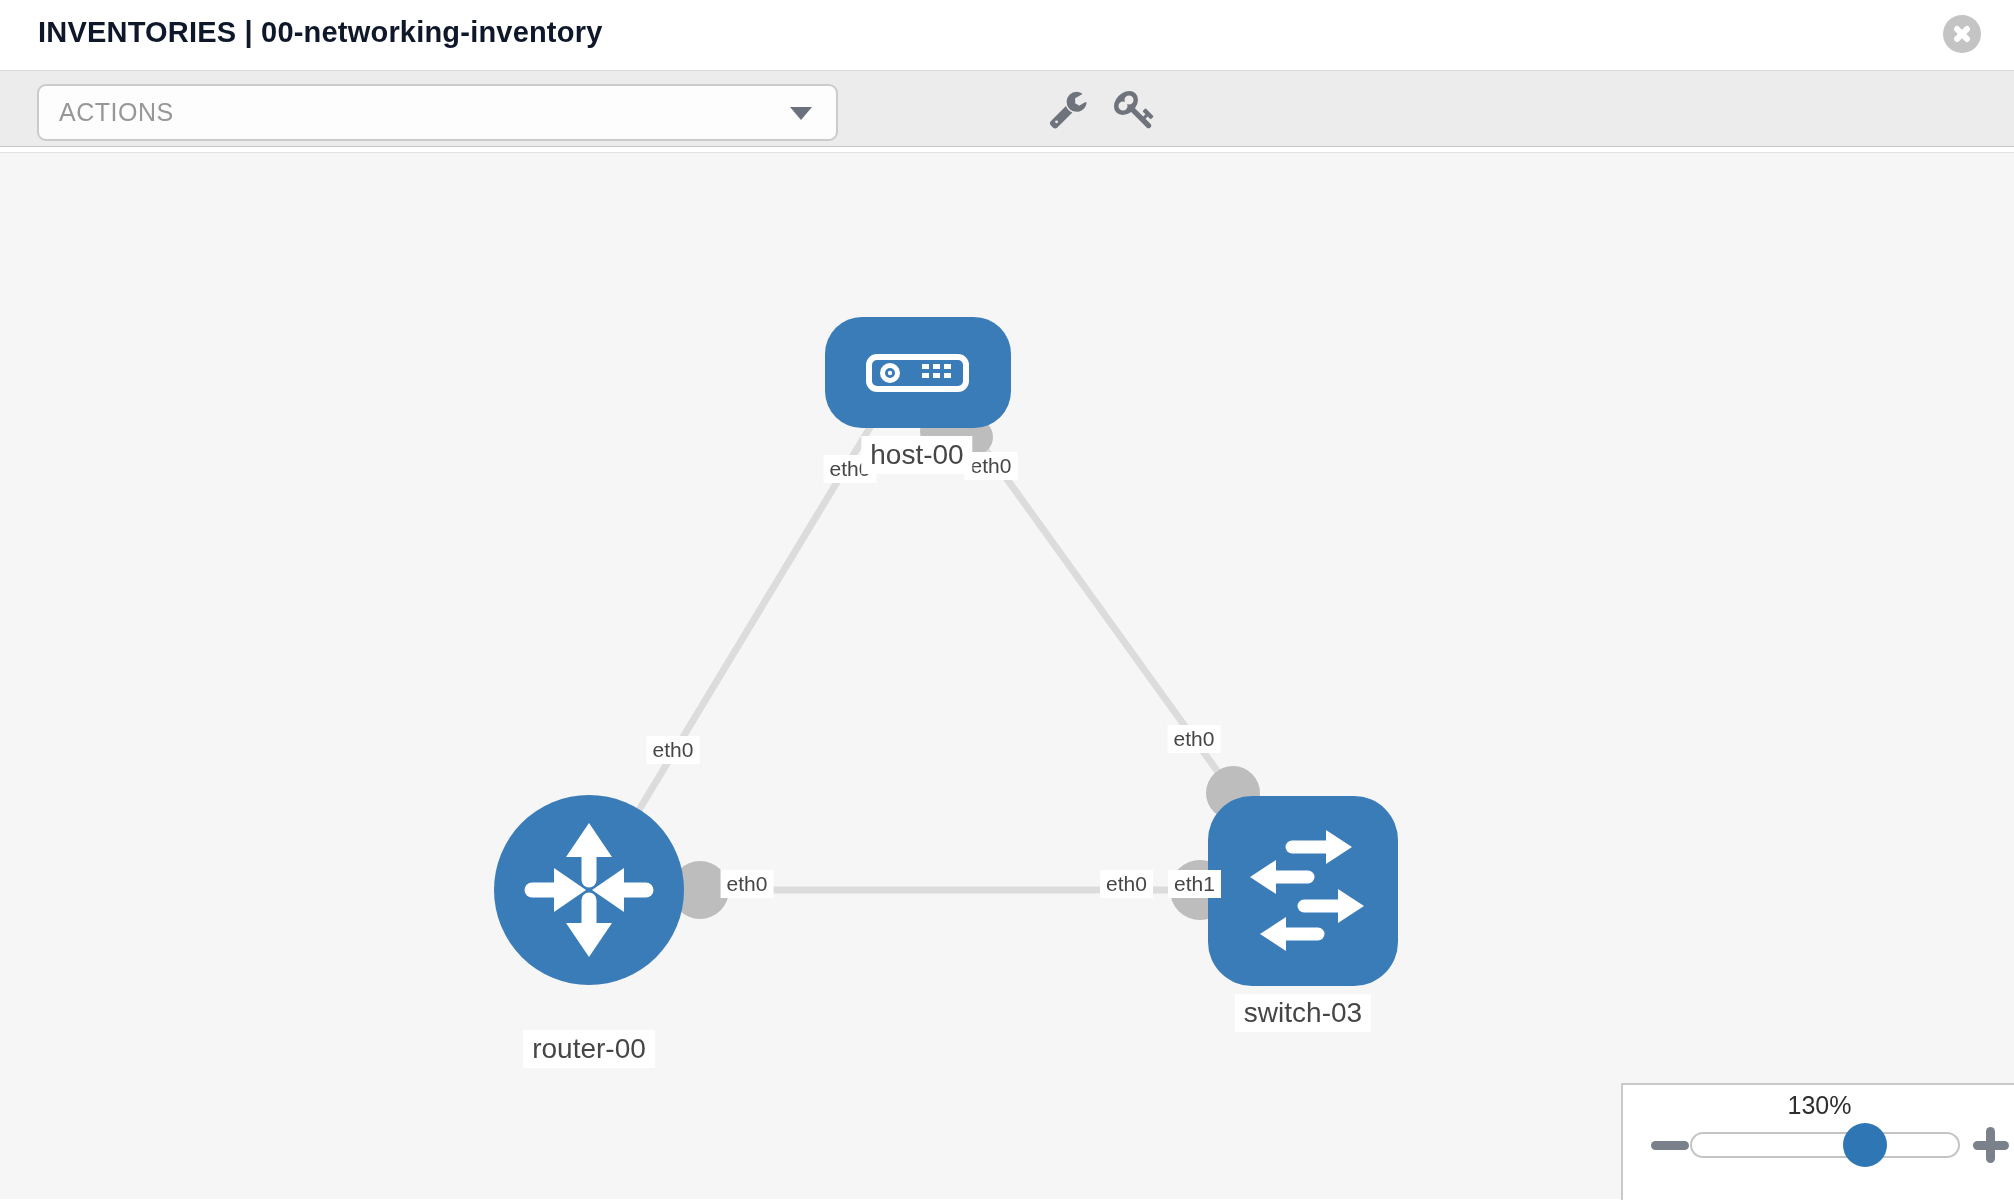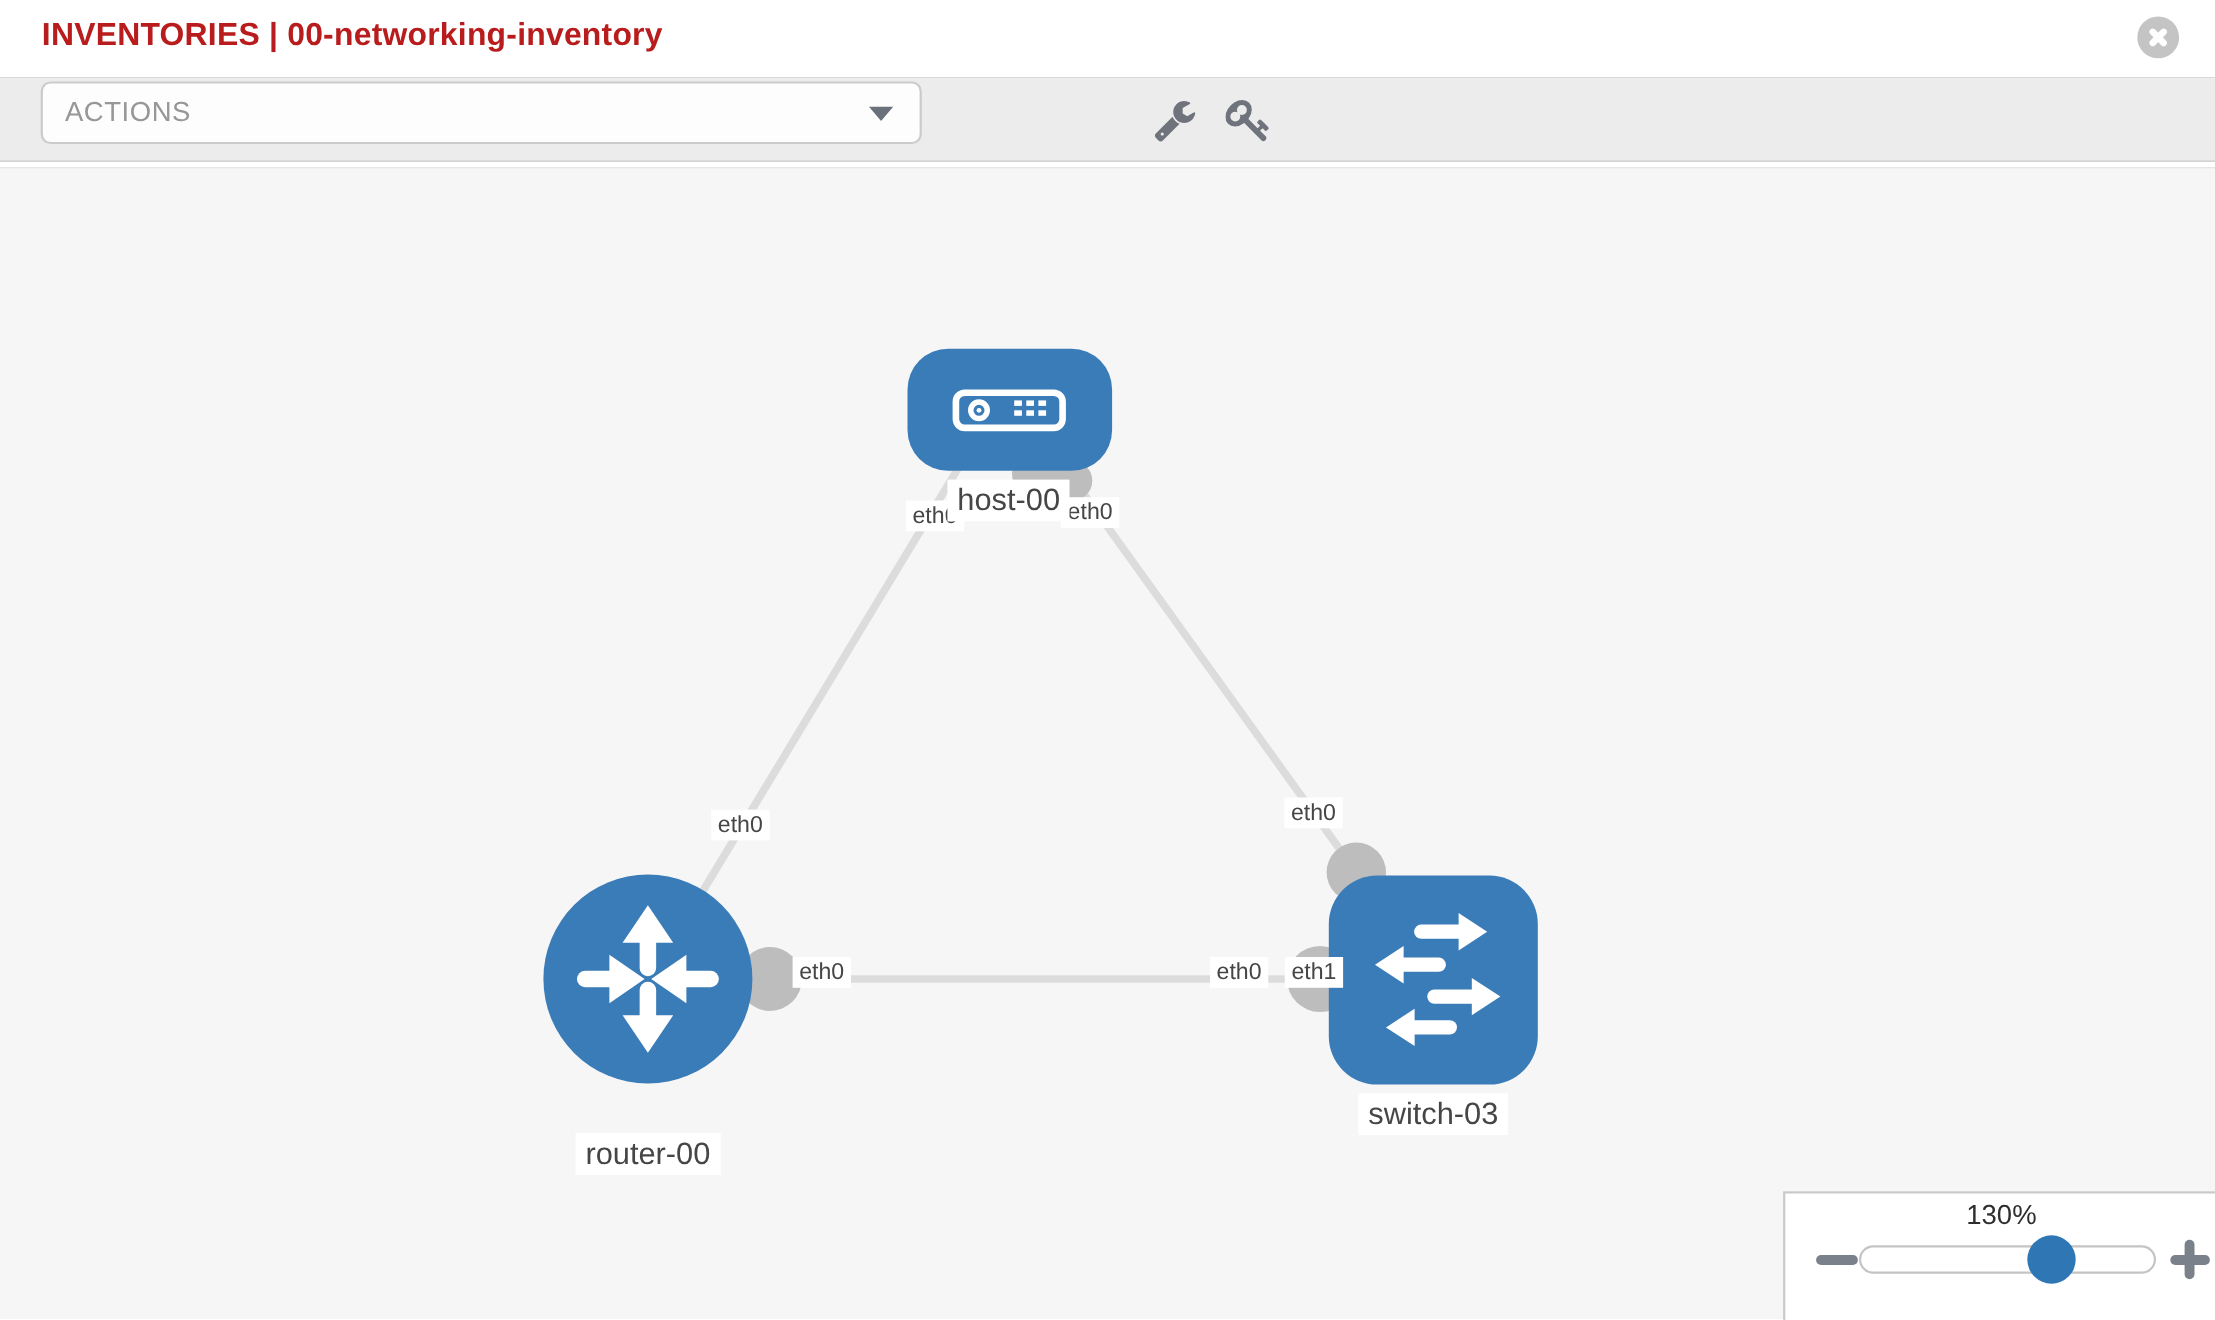--- a/index.html
+++ b/index.html
@@ -3,32 +3,32 @@
 <meta charset="utf-8">
 <style>
   * { margin:0; padding:0; box-sizing:border-box; }
   html,body { width:2014px; height:1200px; overflow:hidden; background:#fff;
               font-family:"Liberation Sans","DejaVu Sans",sans-serif; }
   .app { position:relative; width:2014px; height:1200px; background:#fff; }
 
   
   .header { position:relative; height:71px; background:#fff; border-bottom:1px solid #d9d9d9; }
   .page-title { position:absolute; left:38px; top:0; height:59px; line-height:64px;
-                font-size:29px; font-weight:bold; color:#b91c1c; letter-spacing:.2px; }
+                font-size:29px; font-weight:bold; color:#0f172a; letter-spacing:.2px; }
   .close-btn { position:absolute; left:1943px; top:15px; width:38px; height:38px;
                border-radius:50%; background:var(--close-gray,#c4c4c4); cursor:pointer; }
   .close-btn .xbar { position:absolute; left:9px; top:16px; width:20px; height:6px;
                      border-radius:3px; background:#fff; }
   .close-btn .xbar.a { transform:rotate(45deg); }
   .close-btn .xbar.b { transform:rotate(-45deg); }
 
   
   .toolbar { position:relative; height:76px; background:var(--toolbar-bg,#ececec);
              border-bottom:1px solid #c6c6c6; }
-  .tool-select { position:absolute; top:3px; height:57px; background:#fdfdfd;
+  .tool-select { position:absolute; top:13px; height:57px; background:#fdfdfd;
                  border:2px solid #cbcbcb; border-radius:9px; display:flex;
                  align-items:center; cursor:pointer; }
   .tool-select .lbl { padding-left:20px; font-size:25px; color:#979797; letter-spacing:.5px; }
   .caret { position:absolute; right:24px; top:50%; margin-top:-6px; width:0; height:0;
            border-left:11px solid transparent; border-right:11px solid transparent;
            border-top:13px solid #6b717a; }
   .actions-box { left:37px; width:801px; }
   .search-box { left:1182px; width:798px; }
   .tb-icon { position:absolute; top:50%; transform:translateY(-50%); cursor:pointer; }
   .tb-icon svg { display:block; fill:var(--icon-gray,#6f747c); }

